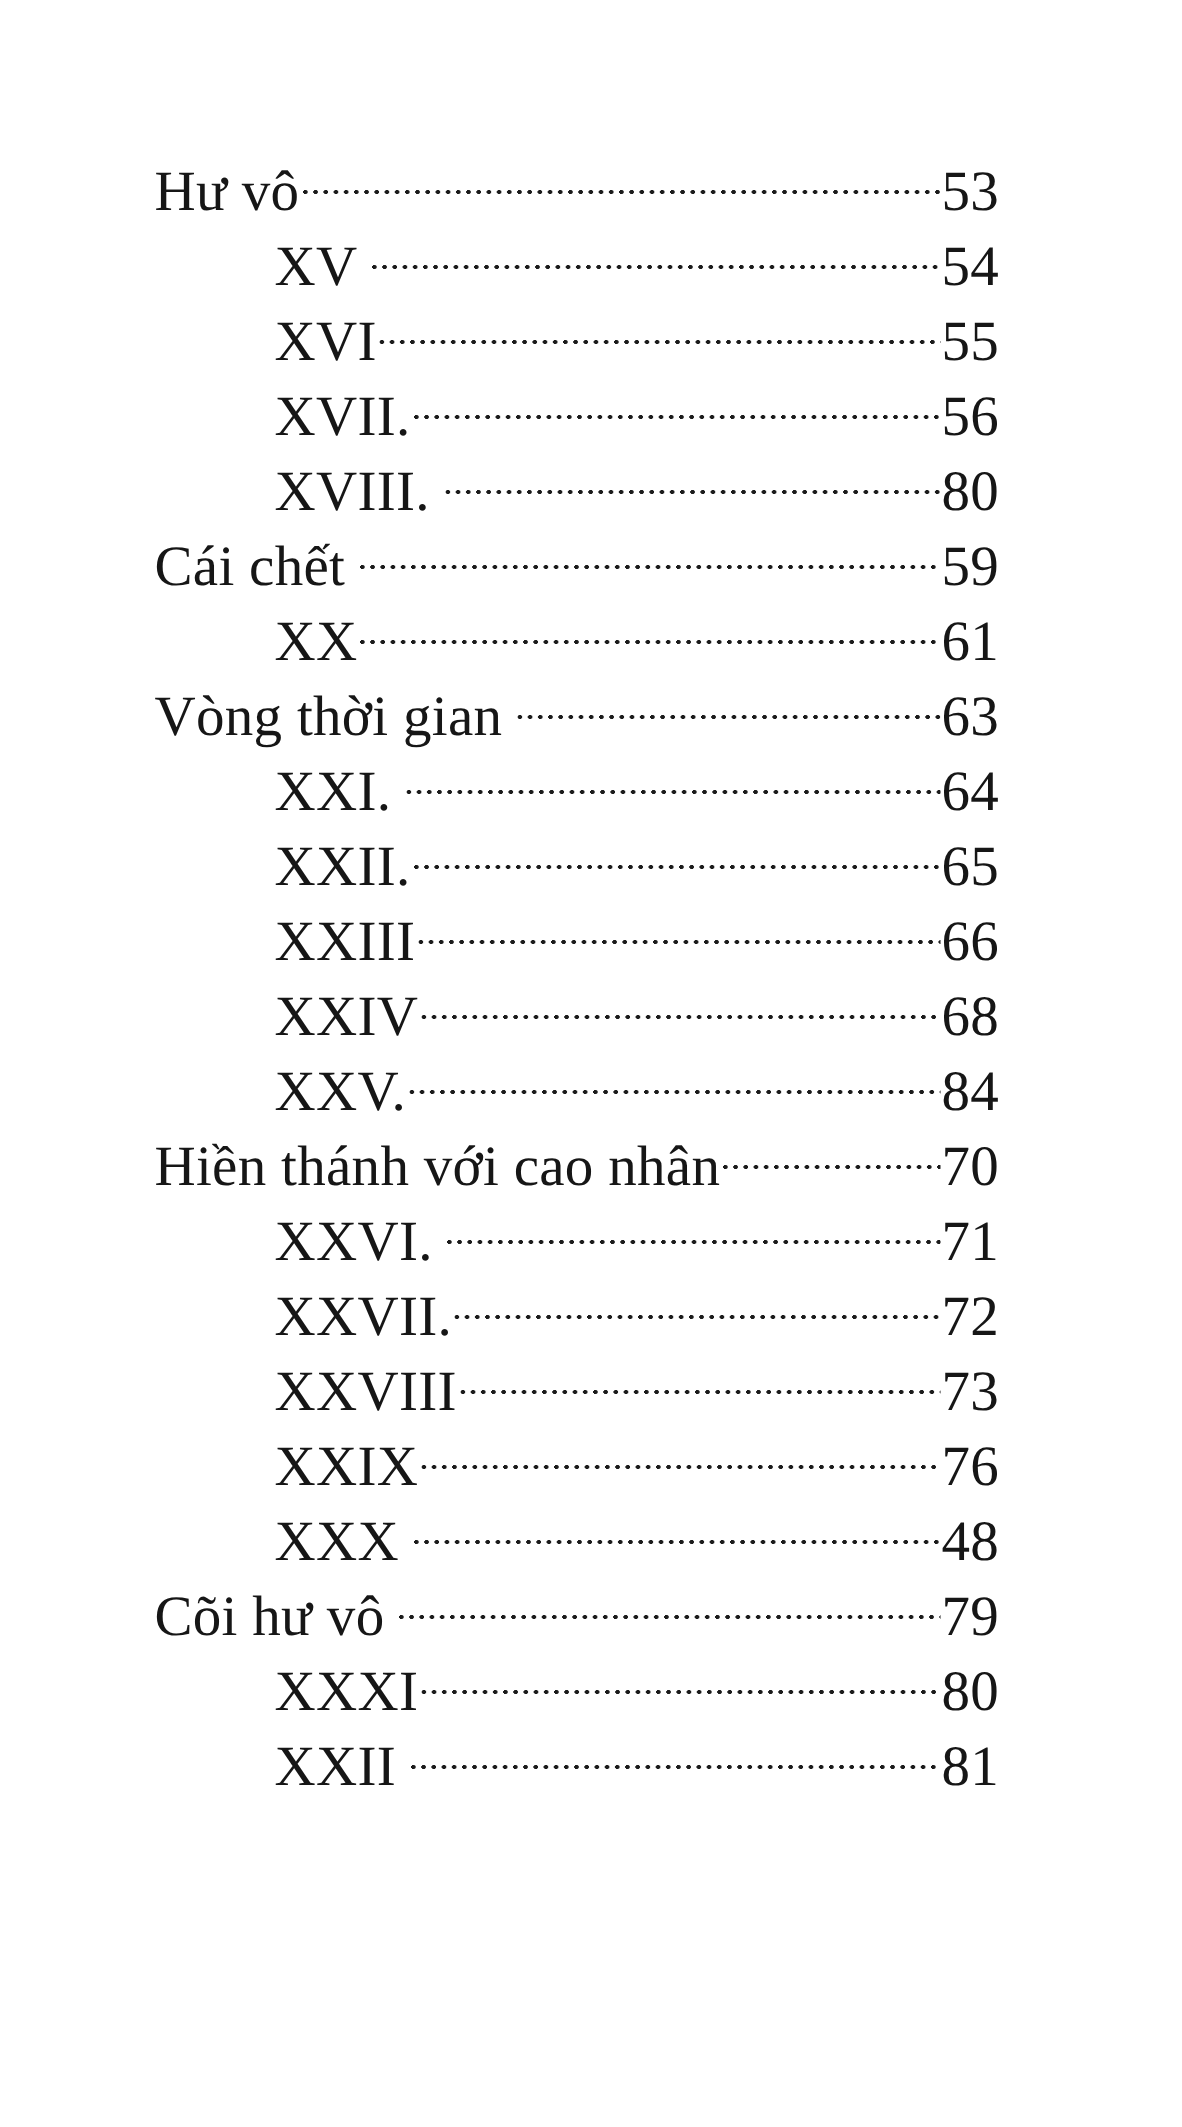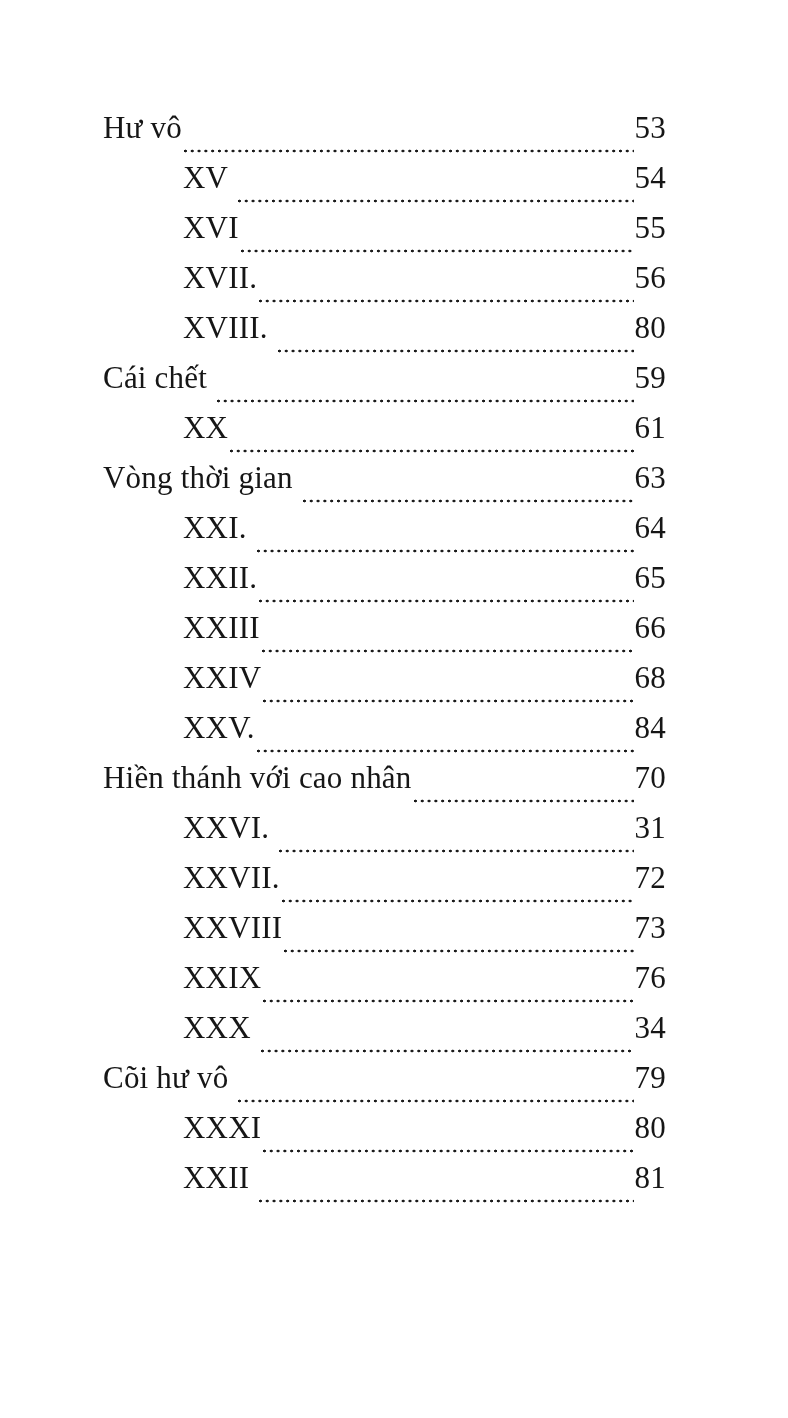--- a/index.html
+++ b/index.html
@@ -14,24 +14,24 @@
   .page {
     box-sizing: border-box;
     width: 788px;
     height: 1418px;
     padding: 103px 122px 0 103px;
     background: #ffffff;
   }
   .toc-list { width: 100%; }
   .toc-row {
     display: flex;
-    align-items: flex-end;
+    align-items: center;
     height: 50px;
     line-height: 50px;
-    font-size: 31px;
+    font-size: 38px;
     letter-spacing: 0.2px;
     white-space: nowrap;
   }
   .toc-row.level-1 { padding-left: 80px; }
   .toc-label { white-space: pre; }
   .toc-leader {
     flex: 1 1 auto;
     height: 4px;
     margin: 0 1px 0 2px;
     background-image: radial-gradient(circle at 1.6px 2px, #1b1b1b 1.35px, transparent 1.6px);
@@ -113,41 +113,41 @@
     <span class="toc-page-num">84</span>
   </div>
       <div class="toc-row level-0">
     <span class="toc-label">Hiền thánh với cao nhân</span>
     <span class="toc-leader"></span>
     <span class="toc-page-num">70</span>
   </div>
       <div class="toc-row level-1 gap">
     <span class="toc-label">XXVI.</span>
     <span class="toc-leader"></span>
-    <span class="toc-page-num">31</span>
+    <span class="toc-page-num">71</span>
   </div>
       <div class="toc-row level-1">
     <span class="toc-label">XXVII.</span>
     <span class="toc-leader"></span>
     <span class="toc-page-num">72</span>
   </div>
       <div class="toc-row level-1">
     <span class="toc-label">XXVIII</span>
     <span class="toc-leader"></span>
     <span class="toc-page-num">73</span>
   </div>
       <div class="toc-row level-1">
     <span class="toc-label">XXIX</span>
     <span class="toc-leader"></span>
     <span class="toc-page-num">76</span>
   </div>
       <div class="toc-row level-1 gap">
     <span class="toc-label">XXX</span>
     <span class="toc-leader"></span>
-    <span class="toc-page-num">34</span>
+    <span class="toc-page-num">48</span>
   </div>
       <div class="toc-row level-0 gap">
     <span class="toc-label">Cõi hư vô</span>
     <span class="toc-leader"></span>
     <span class="toc-page-num">79</span>
   </div>
       <div class="toc-row level-1">
     <span class="toc-label">XXXI</span>
     <span class="toc-leader"></span>
     <span class="toc-page-num">80</span>

